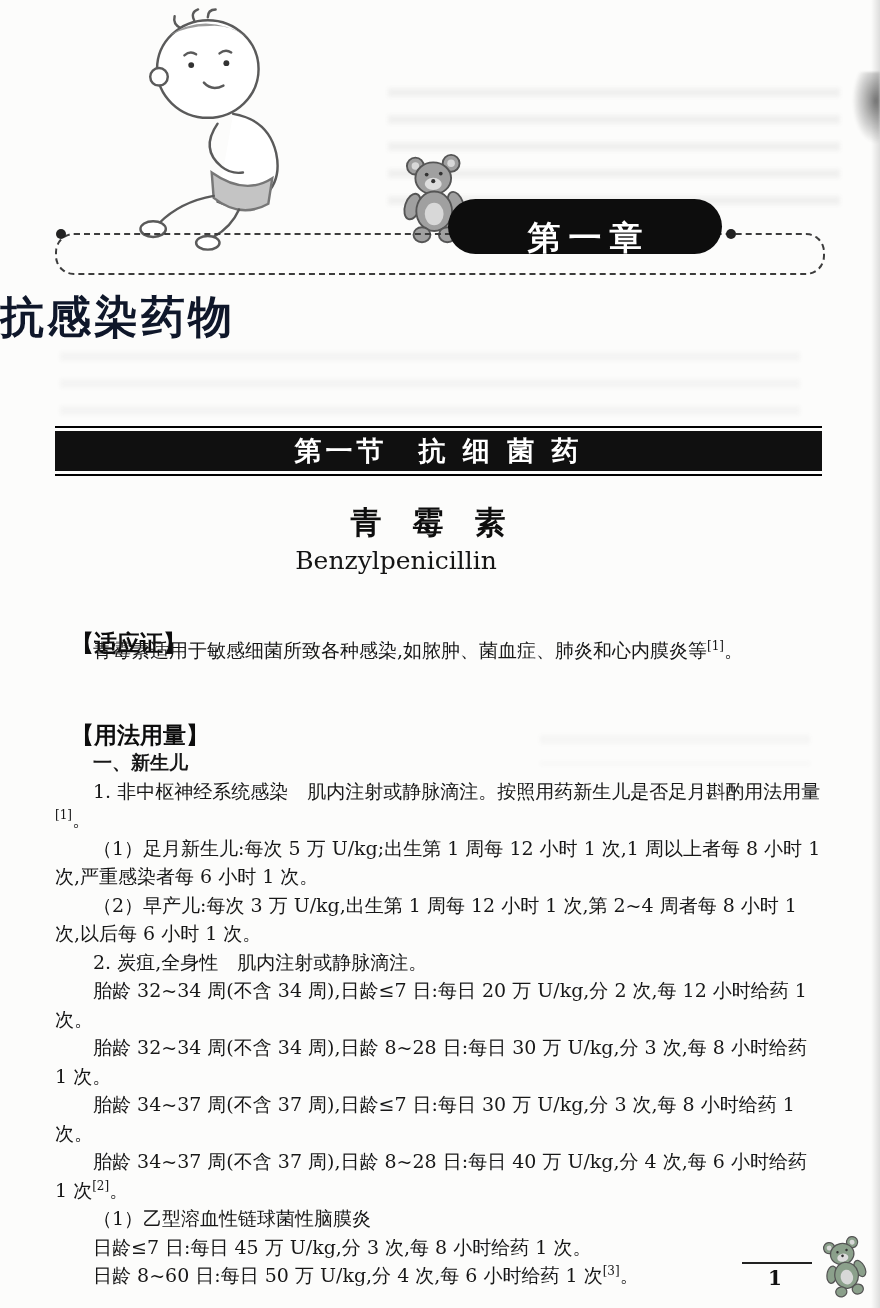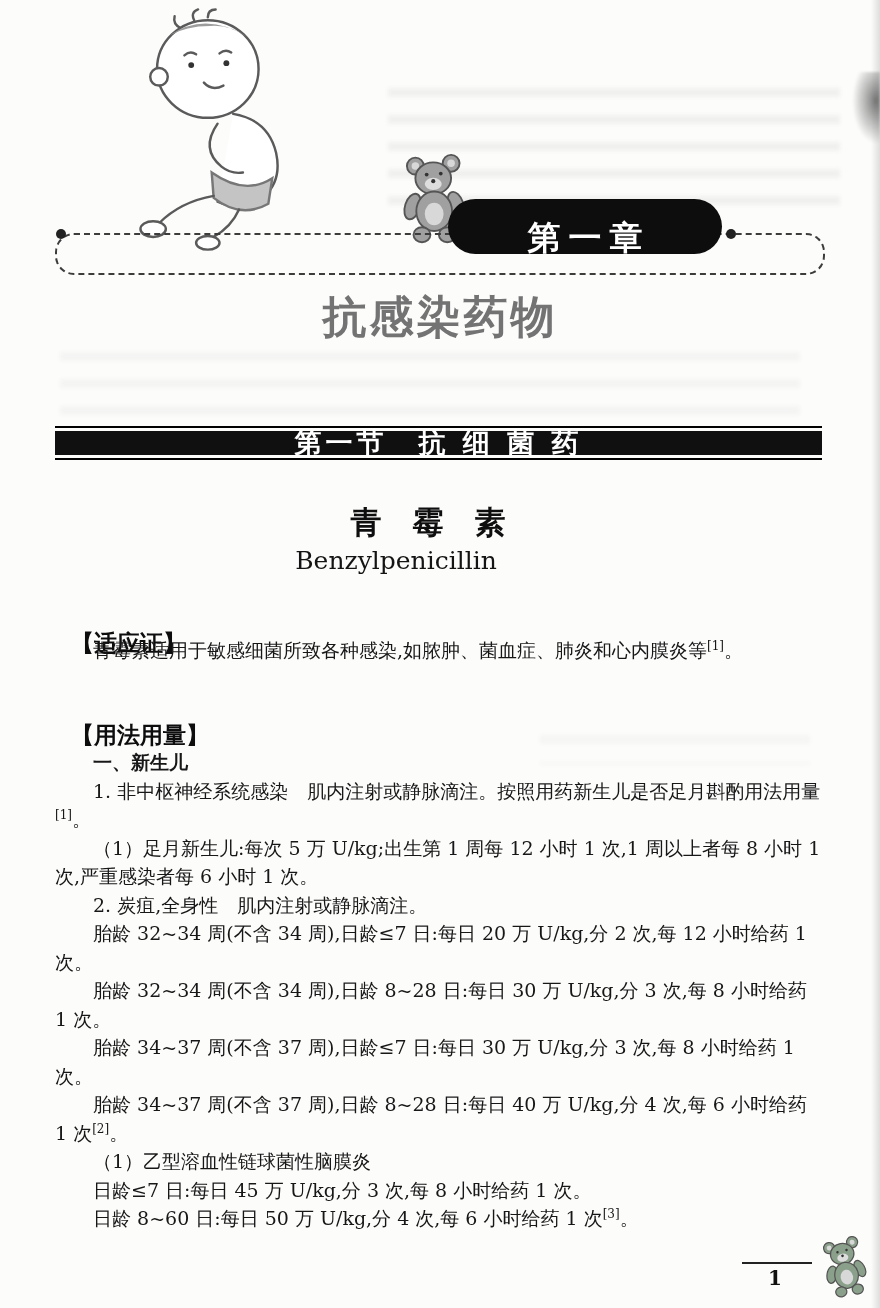--- a/index.html
+++ b/index.html
@@ -26,26 +26,26 @@
     color:#8ba08b;transform:rotate(-10deg);}
   
   .dashed-box{position:absolute;left:55px;top:233px;width:766px;height:38px;
     border:2px dashed #3c3c3c;border-radius:19px;}
   .dot{position:absolute;width:10px;height:10px;border-radius:50%;background:#222;}
   .dot-left{left:56px;top:229px;}
   .dot-right{left:726px;top:229px;}
   .chapter-pill{position:absolute;left:448px;top:199px;width:274px;height:55px;
     background:#0d0d0d;border-radius:28px;display:flex;align-items:center;justify-content:center;}
   .chapter-pill span{color:#fff;font-size:33px;font-weight:bold;letter-spacing:8px;text-indent:8px;margin-top:24px;}
-  .title{position:absolute;left:0;top:288px;width:880px;margin:0;text-align:center;
-    font-size:44px;font-weight:bold;letter-spacing:3px;color:#737373;}
+  .title{position:absolute;left:0;top:288px;width:880px;margin:0;
+    font-size:44px;font-weight:bold;letter-spacing:3px;color:#0f172a;}
   
   .section-bar-wrap{position:absolute;left:55px;top:426px;width:767px;
     border-top:2px solid #000;border-bottom:2px solid #000;padding:3px 0;}
-  .section-bar{height:24px;background:#101010;display:flex;align-items:center;justify-content:center;}
+  .section-bar{height:40px;background:#101010;display:flex;align-items:center;justify-content:center;}
   .section-bar span{color:#fff;font-size:27px;font-weight:bold;letter-spacing:4px;}
   
   .drug-name{position:absolute;left:0;top:502px;width:856px;margin:0;text-align:center;
     font-size:31px;font-weight:bold;color:#0e0e0e;}
   .drug-latin{position:absolute;left:0;top:546px;width:792px;text-align:center;
     font-family:"DejaVu Serif","Liberation Serif",serif;font-size:25px;color:#141414;}
   
   .sec-heading{position:absolute;left:55px;margin:16px;font-size:23px;font-weight:bold;color:#0d0d0d;}
   .h-ind{top:612px;}
   .h-dose{top:704px;}
@@ -137,20 +137,21 @@
   <div class="drug-latin">Benzylpenicillin</div>
 
   <h3 class="sec-heading h-ind">【适应证】</h3>
   <p class="para p-ind">青霉素适用于敏感细菌所致各种感染,如脓肿、菌血症、肺炎和心内膜炎等<sup>[1]</sup>。</p>
 
   <h3 class="sec-heading h-dose">【用法用量】</h3>
   <div class="dose-body">
       <p class="para bold">一、新生儿</p>
       <p class="para">1. 非中枢神经系统感染　肌内注射或静脉滴注。按照用药新生儿是否足月斟酌用法用量<sup>[1]</sup>。</p>
       <p class="para">（1）足月新生儿:每次 5 万 U/kg;出生第 1 周每 12 小时 1 次,1 周以上者每 8 小时 1 次,严重感染者每 6 小时 1 次。</p>
+      <p class="para">（2）早产儿:每次 3 万 U/kg,出生第 1 周每 12 小时 1 次,第 2~4 周者每 8 小时 1 次,以后每 6 小时 1 次。</p>
       <p class="para">2. 炭疽,全身性　肌内注射或静脉滴注。</p>
       <p class="para">胎龄 32~34 周(不含 34 周),日龄≤7 日:每日 20 万 U/kg,分 2 次,每 12 小时给药 1 次。</p>
       <p class="para">胎龄 32~34 周(不含 34 周),日龄 8~28 日:每日 30 万 U/kg,分 3 次,每 8 小时给药 1 次。</p>
       <p class="para">胎龄 34~37 周(不含 37 周),日龄≤7 日:每日 30 万 U/kg,分 3 次,每 8 小时给药 1 次。</p>
       <p class="para">胎龄 34~37 周(不含 37 周),日龄 8~28 日:每日 40 万 U/kg,分 4 次,每 6 小时给药 1 次<sup>[2]</sup>。</p>
       <p class="para">（1）乙型溶血性链球菌性脑膜炎</p>
       <p class="para">日龄≤7 日:每日 45 万 U/kg,分 3 次,每 8 小时给药 1 次。</p>
       <p class="para">日龄 8~60 日:每日 50 万 U/kg,分 4 次,每 6 小时给药 1 次<sup>[3]</sup>。</p>
     </div>
 

